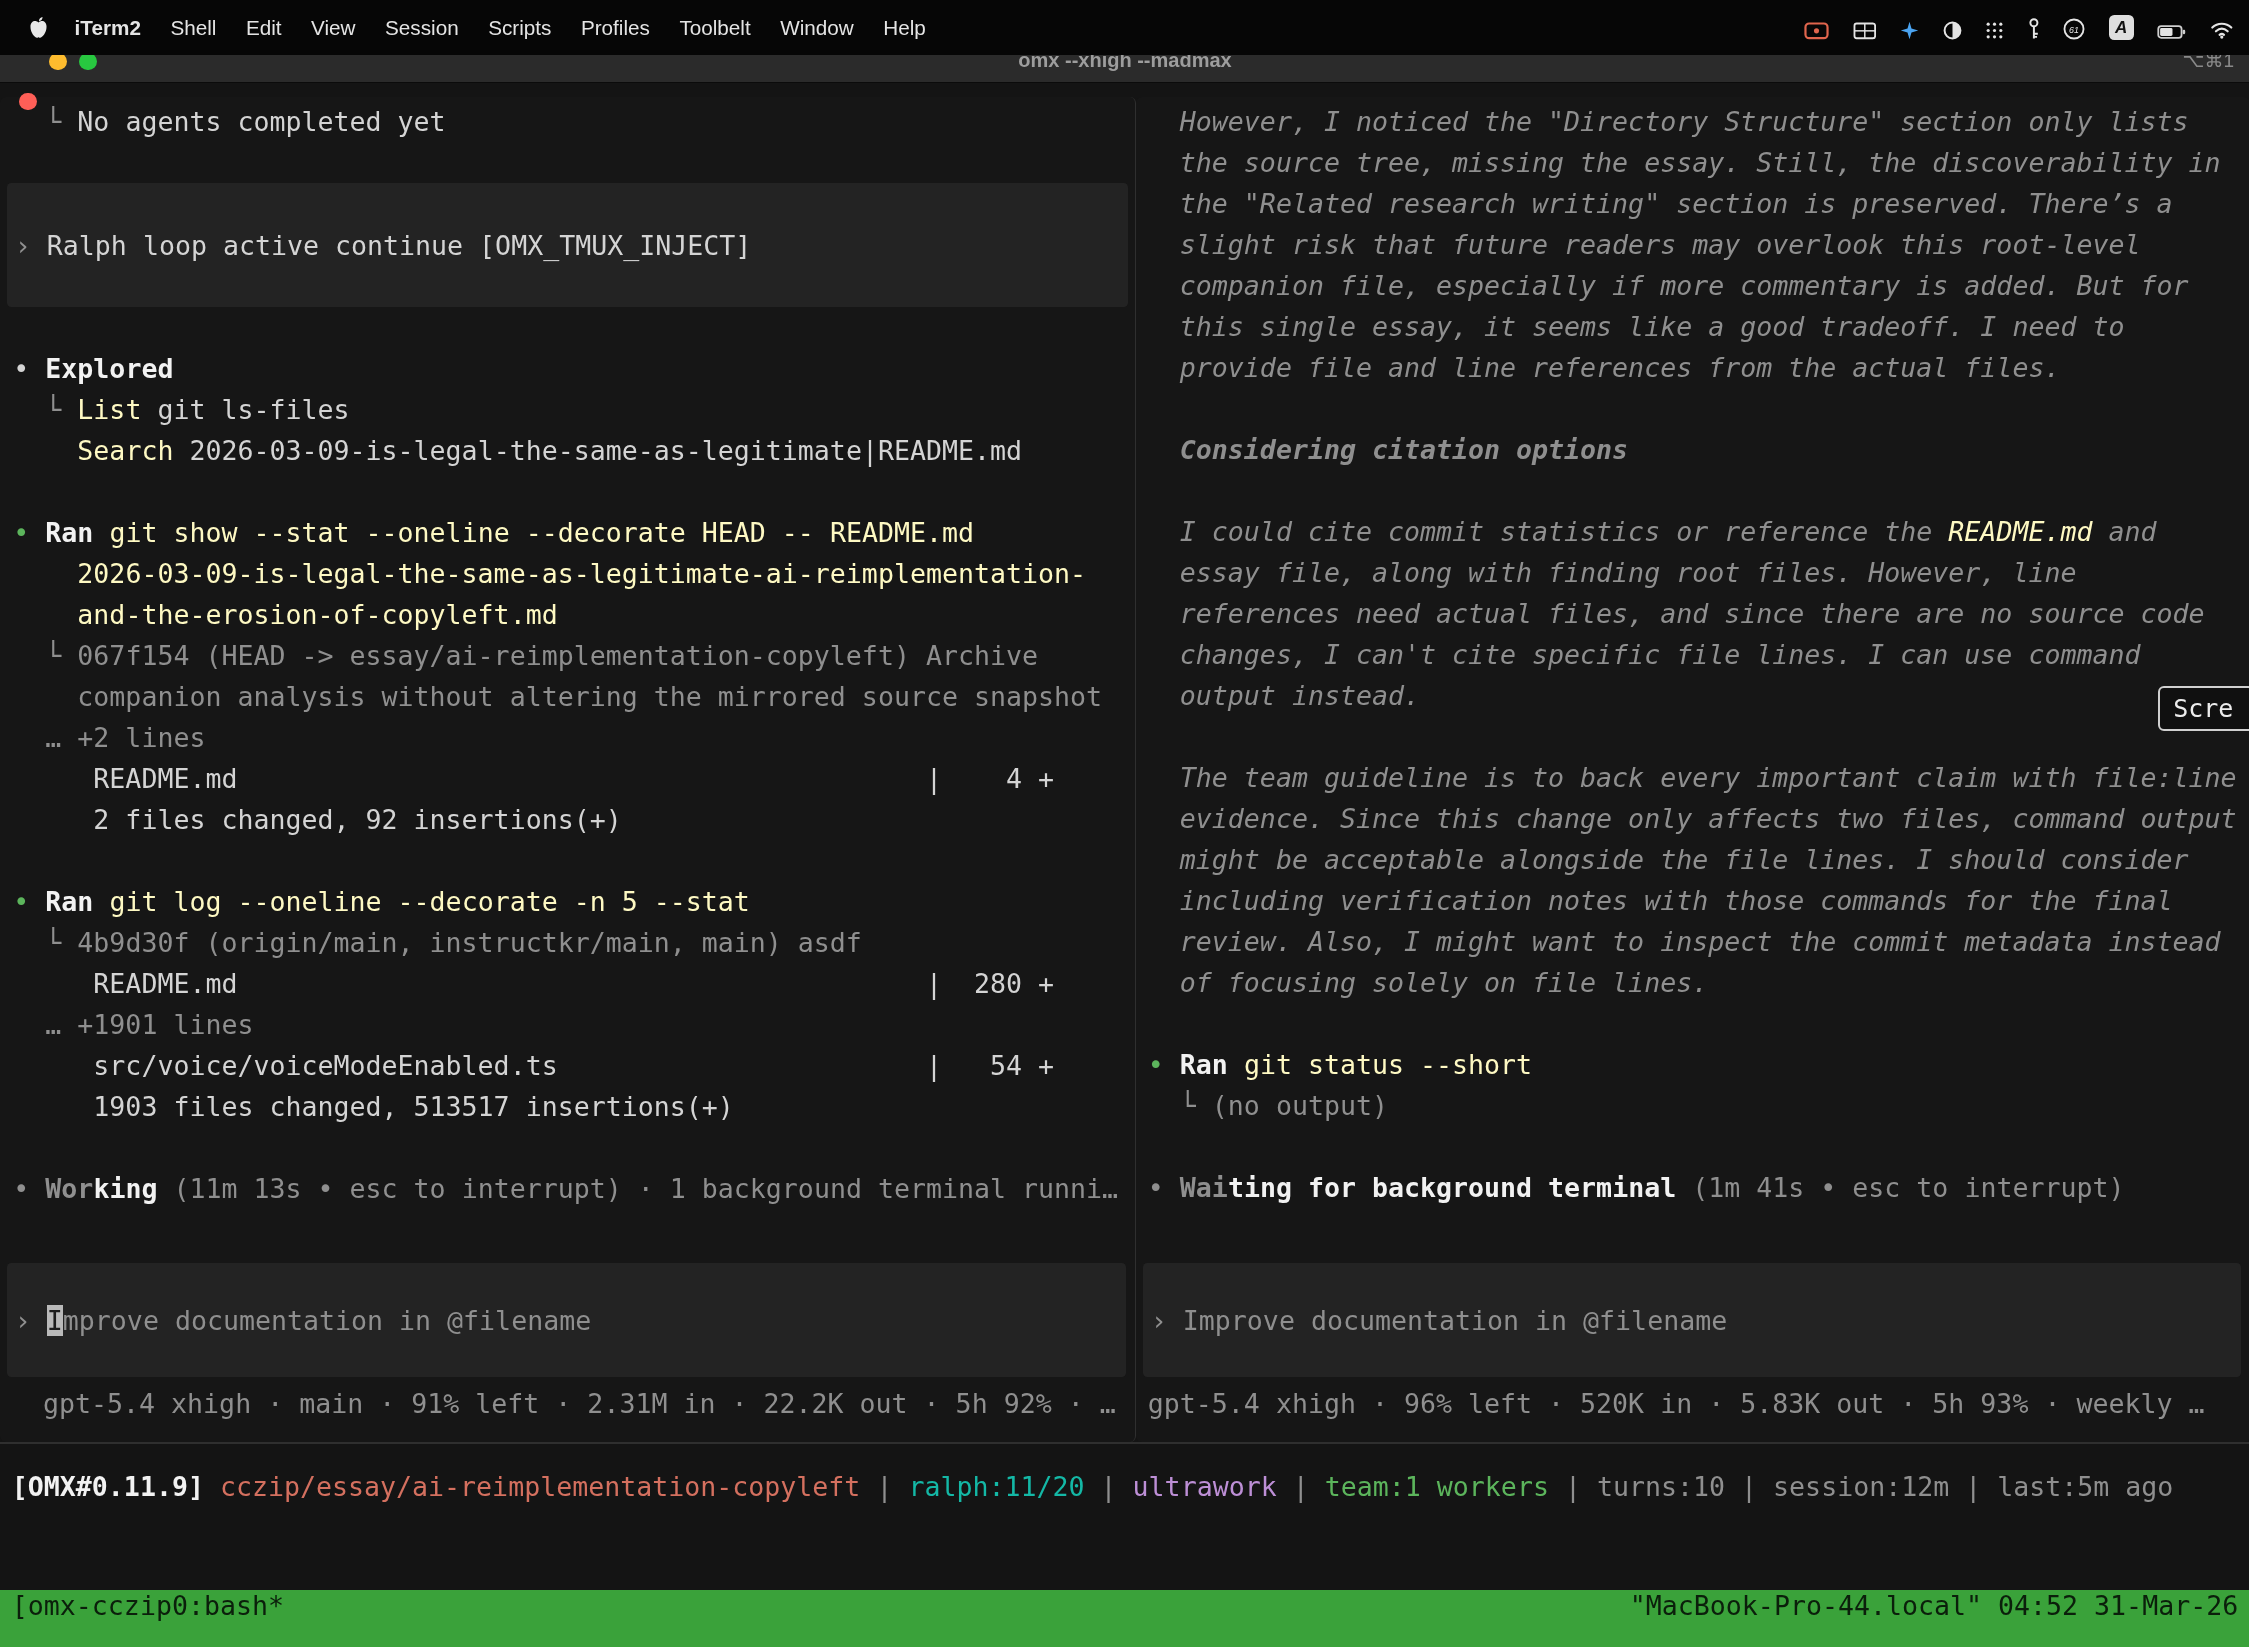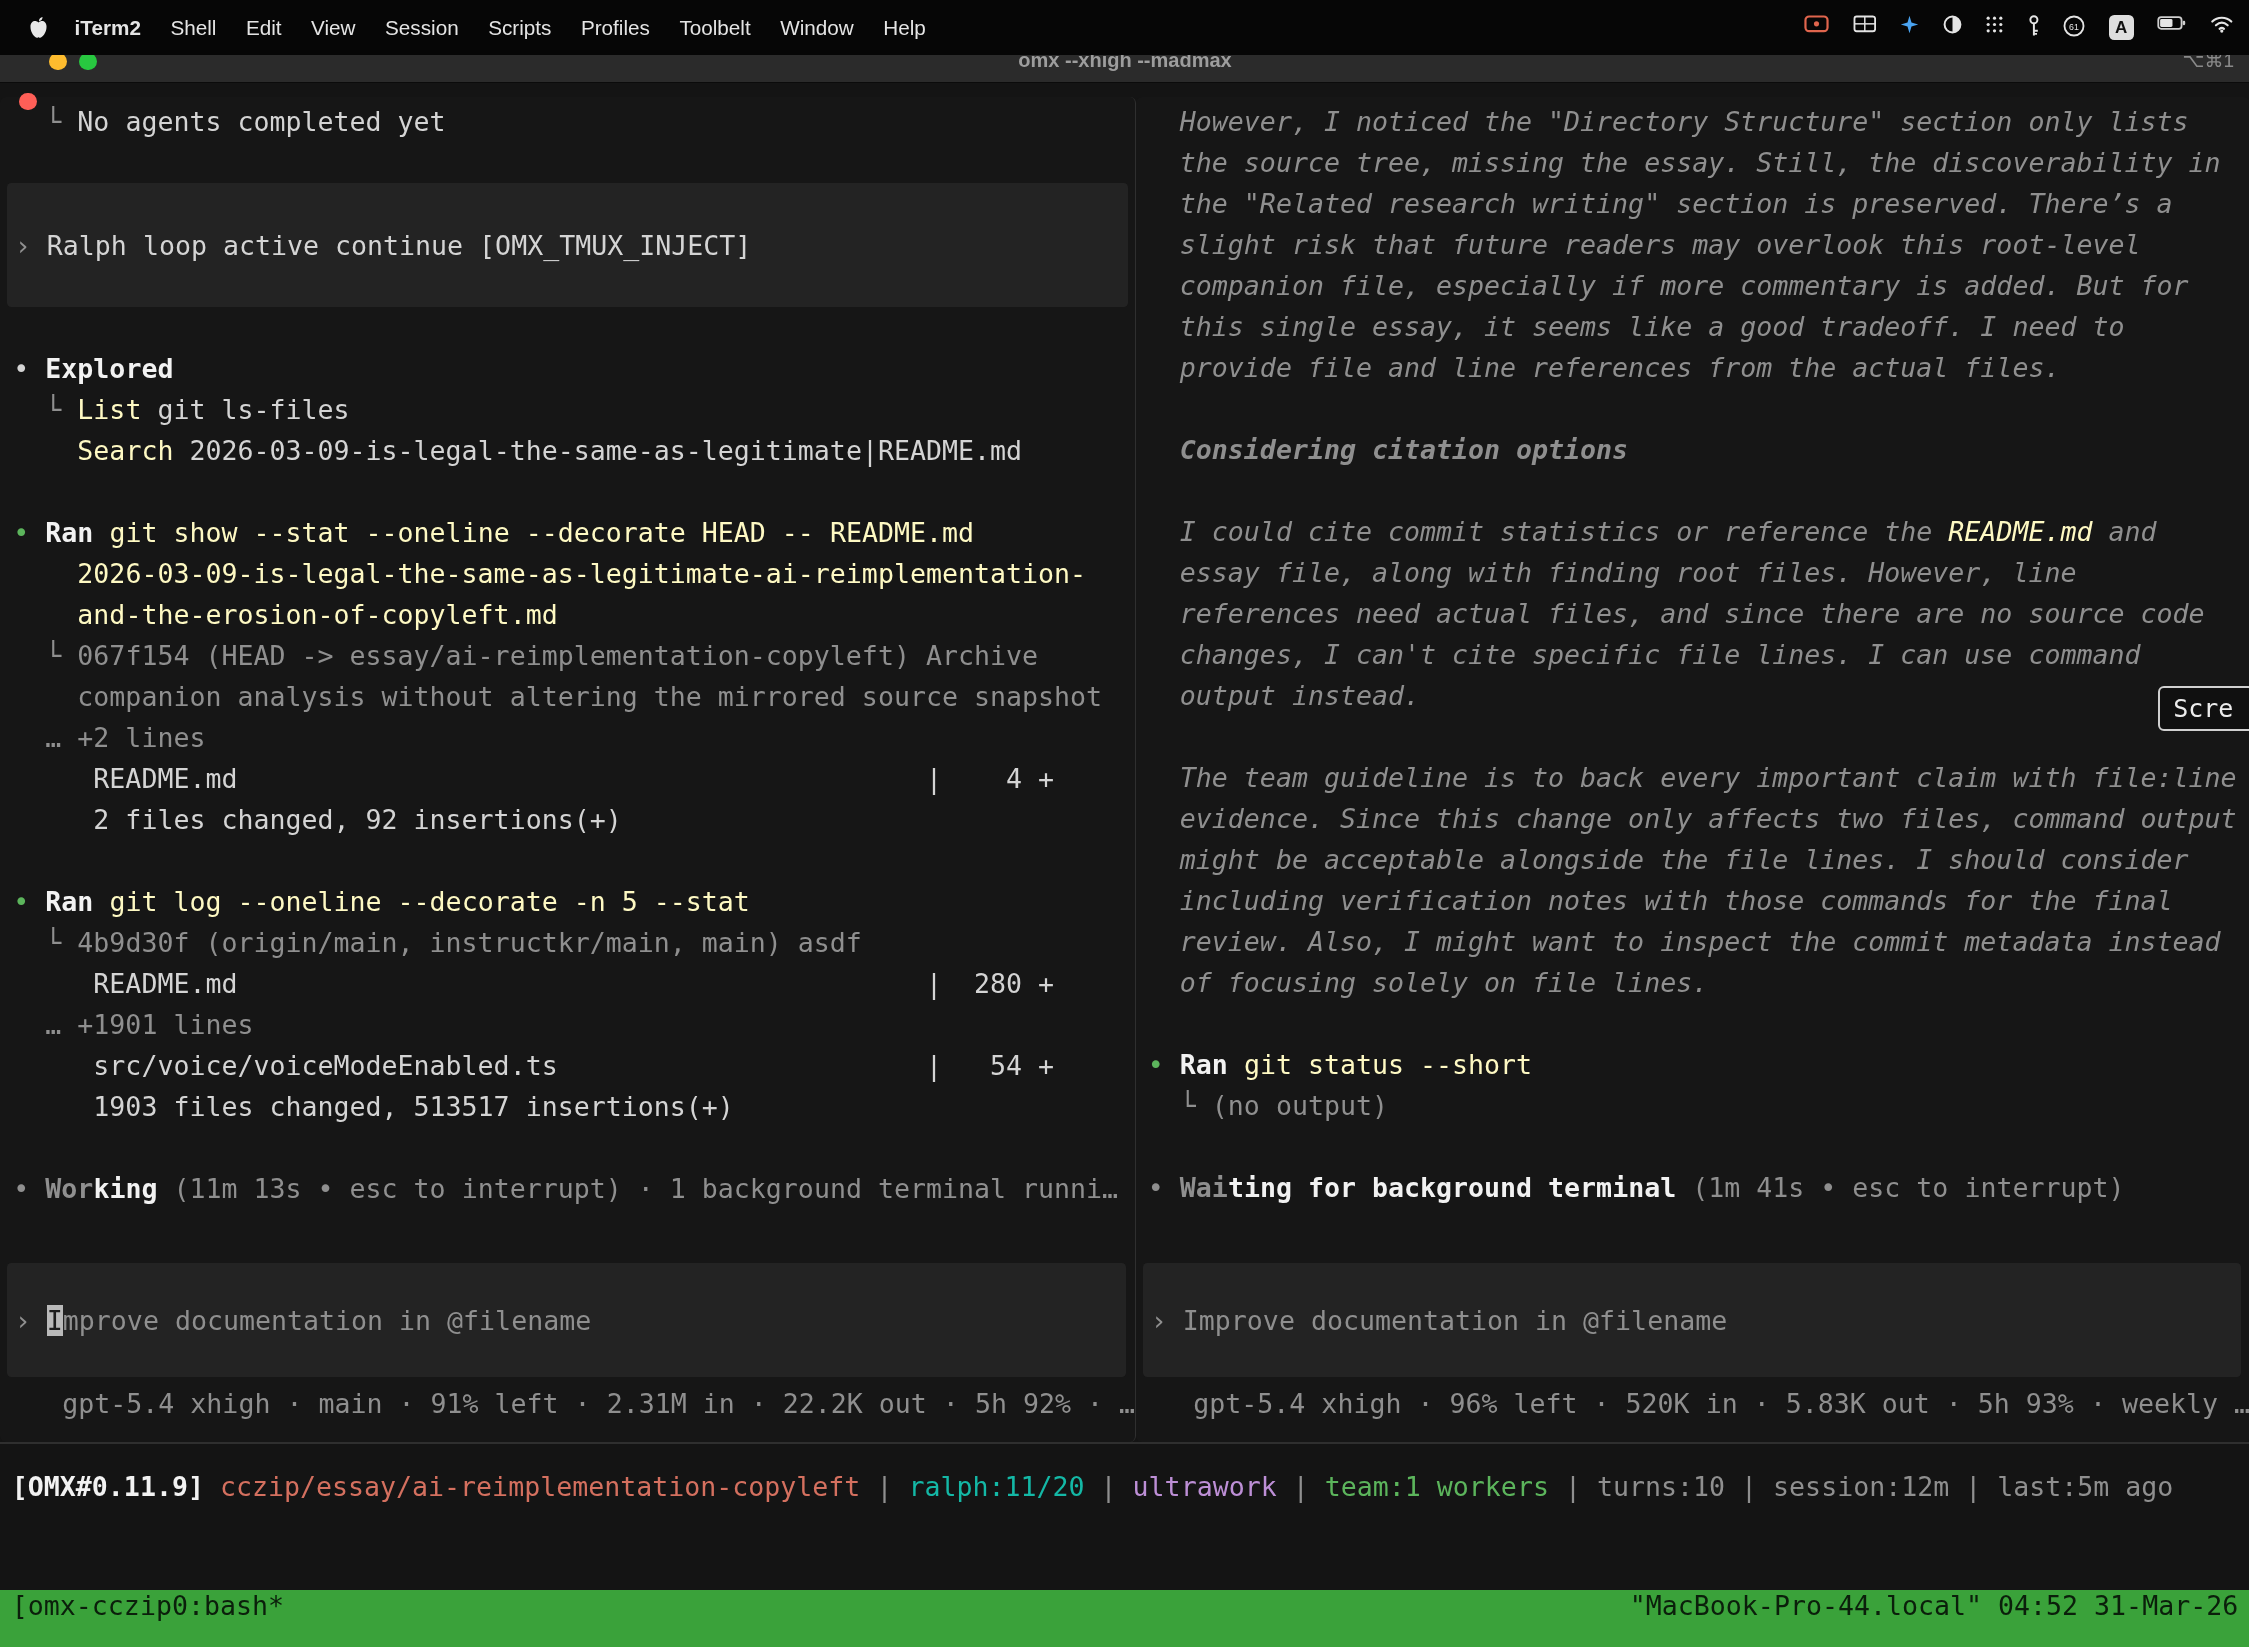--- a/index.html
+++ b/index.html
@@ -6,21 +6,21 @@
   body{width:2250px;height:1648px;background:#141414;position:relative;overflow:hidden;
        font-family:"DejaVu Sans Mono",monospace;}
 
   
   .menubar{position:absolute;top:0;left:0;right:0;height:55px;background:#060606;
     display:flex;align-items:center;padding:0 16px 0 29px;box-sizing:border-box;
     font-family:"Liberation Sans",sans-serif;font-size:20.7px;color:#e4e4e4;z-index:10;}
   .app-name{font-weight:700;margin-left:26.6px;}
   .menu-items{display:flex;gap:29.5px;margin-left:29.5px;}
   .menu-item{cursor:default;}
-  .menu-status{margin-left:auto;display:flex;align-items:flex-start;gap:23.6px;}
+  .menu-status{margin-left:auto;display:flex;align-items:flex-end;gap:23.6px;font-style:italic;}
   .kbd-a{width:25px;height:25px;background:#dedede;color:#111;border-radius:5.2px;
     display:flex;align-items:center;justify-content:center;font-weight:700;font-size:17px;}
 
   
   .titlebar{position:absolute;top:40px;height:43px;left:0;right:0;background:#2b2b2b;
     border-bottom:1.5px solid #0b0b0b;box-sizing:border-box;font-family:"Liberation Sans",sans-serif;z-index:9;}
   .traffic{position:absolute;left:19px;top:12.5px;display:flex;gap:12.5px;}
   .light{width:17.7px;height:17.7px;border-radius:50%;}
   .light.red{background:#ff5f57;}.light.yellow{background:#febc2e;}.light.green{background:#28c840;}
   .title-text{position:absolute;left:0;right:0;top:0;height:41px;display:flex;align-items:center;
@@ -50,21 +50,21 @@
 
   .inject-box{margin:0 7.4px;height:124px;background:#232323;border-radius:4.4px;
     display:flex;align-items:center;padding-left:7.4px;box-sizing:border-box;}
   .inject-box .lines{padding-left:0;}
 
   .input-box{position:absolute;left:7.4px;right:8.9px;bottom:65px;height:114px;background:#232323;
     border-radius:4.4px;display:flex;align-items:center;padding-left:7.4px;box-sizing:border-box;
     white-space:pre;font-size:26.6px;}
   .cursor{background:#b9b9b9;color:#1c1c1c;}
 
-  .pane .status{position:absolute;left:0;right:0;bottom:18.5px;padding-left:43px;text-align:right;}
+  .pane .status{position:absolute;left:0;right:0;bottom:18.5px;padding-left:43px;}
 
   
   .tooltip{position:absolute;top:686px;right:-4.4px;z-index:20;background:#101010;
     border:2.2px solid #d0d0d0;border-radius:5.9px;padding:5.9px 19px 5.9px 13.3px;font-size:25px;color:#ececec;}
 
   
   .hsep{position:absolute;top:1442px;left:0;right:0;height:1.5px;background:#2f2f2f;}
   .omx-status{position:absolute;top:1466px;left:0;right:0;padding-left:11.8px;font-size:26.6px;}
   .tmux{position:absolute;top:1590px;bottom:0;left:0;right:0;background:#3aa23a;color:#0b1f0b;
     display:flex;align-items:flex-start;justify-content:space-between;padding:0 11.8px;font-size:26.6px;

